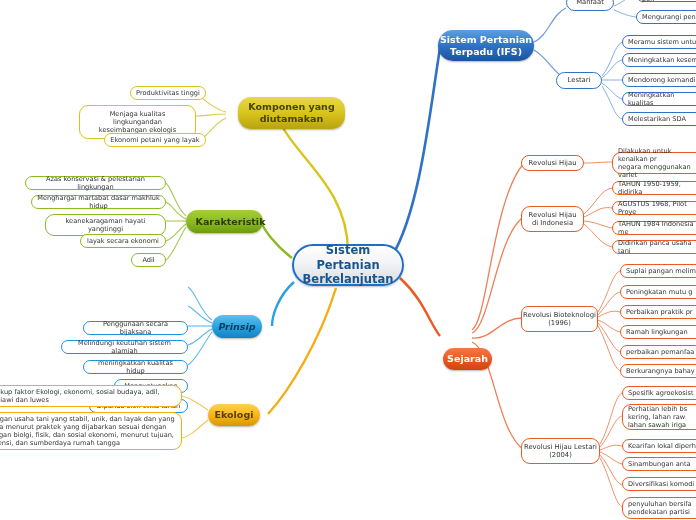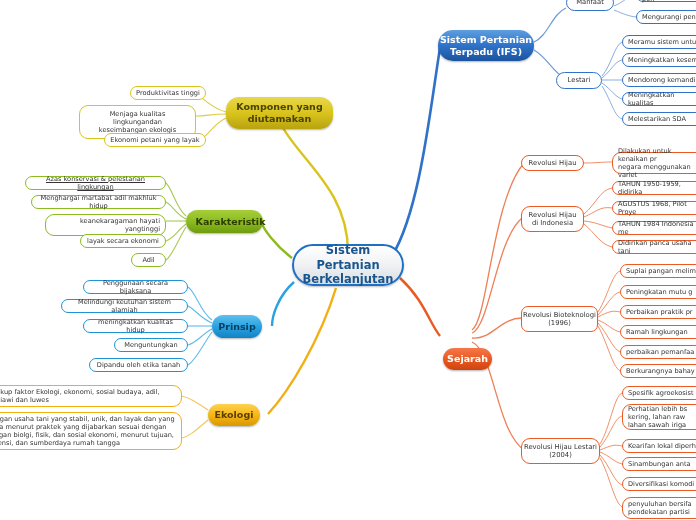--- a/index.html
+++ b/index.html
@@ -16,32 +16,32 @@
   .central{border:2px solid #1f6fc4;border-radius:22px;
            background:linear-gradient(180deg,#ffffff 0%,#f2f3f5 45%,#d9dde2 100%);
            color:#18558f;font-weight:bold;font-size:11.5px;
            box-shadow:0 1px 2px rgba(0,0,0,.25);}
 
   
   .branch{color:#ffffff;font-weight:bold;font-size:9.5px;border-radius:13px;
           box-shadow:0 1px 2px rgba(0,0,0,.3);}
   .br-yellow{background:linear-gradient(180deg,#e8d84a 0%,#d9c41d 50%,#b8a310 100%);color:#4b4300;}
   .br-green {background:linear-gradient(180deg,#a6ce39 0%,#8cbb21 50%,#6f9c0d 100%);color:#2d3d00;padding-left:12px;}
-  .br-blue  {background:linear-gradient(180deg,#5fc0ef 0%,#2aa2e0 50%,#1183c4 100%);color:#06405f;}
+  .br-blue  {background:linear-gradient(180deg,#5fc0ef 0%,#2aa2e0 50%,#1183c4 100%);color:#06405f;font-style:italic;}
   .br-gold  {background:linear-gradient(180deg,#fdd14f 0%,#f7b715 50%,#d89700 100%);color:#5a3e00;}
   .br-dblue {background:linear-gradient(180deg,#5e9fe0 0%,#2f72c8 50%,#1b539e 100%);color:#ffffff;
              border-radius:15px;font-size:9.5px;}
   .br-orange{background:linear-gradient(180deg,#f5784a 0%,#ea5a22 50%,#cf440f 100%);color:#ffffff;margin-top:22px;}
 
   
   .leaf{background:#ffffff;border:1.4px solid #cccccc;border-radius:9px;
         font-size:6.6px;color:#333333;padding:2px 5px;}
   .lf-yellow{border-color:#d9c41d;}
   .lf-green {border-color:#8cbb21;}
-  .lf-blue  {border-color:#1f93d6;}
+  .lf-blue  {border-color:#1f93d6;margin-top:41px;}
   .lf-gold  {border-color:#f2ae12;}
   .lf-dblue {border-color:#2f72c8;border-width:1.6px;}
   .lf-orange{border-color:#ea5a22;border-width:1.6px;}
 
   .sub{background:#ffffff;border:1.6px solid #2f72c8;border-radius:9px;
        font-size:6.8px;color:#333;}
   .sub-orange{border-color:#ea5a22;}
   .leaf.lead{justify-content:flex-start;text-align:left;}
 </style>
 </head>
@@ -143,33 +143,33 @@
         <path d="M600,452 C610,456 614,462 622,464"></path>
         <path d="M600,455 C610,466 614,482 622,485"></path>
         <path d="M600,458 C610,476 614,502 622,507"></path>
       </g>
     </g>
   </svg>
 
   <div class="node central" style="left:292px;top:244px;width:112px;height:42px;">Sistem Pertanian
 Berkelanjutan</div>
 
-  <div class="node branch br-yellow" style="left:226px;top:97px;width:107px;height:32px;">Komponen yang
+  <div class="node branch br-yellow" style="left:238px;top:97px;width:107px;height:32px;">Komponen yang
 diutamakan</div>
 
   <div class="node leaf lf-yellow" style="left:130px;top:86px;width:76px;height:14px;">Produktivitas tinggi</div>
   <div class="node leaf lf-yellow" style="left:79px;top:105px;width:117px;height:34px;">Menjaga kualitas lingkungandan
 keseimbangan ekologis</div>
   <div class="node leaf lf-yellow" style="left:104px;top:133px;width:102px;height:14px;">Ekonomi petani yang layak</div>
 
   <div class="node branch br-green" style="left:186px;top:210px;width:77px;height:23px;">Karakteristik</div>
 
-  <div class="node leaf lf-green" style="left:25px;top:176px;width:141px;height:14px;text-decoration:underline;">Azas konservasi &amp; pelestarian lingkungan</div>
-  <div class="node leaf lf-green" style="left:31px;top:195px;width:135px;height:14px;">Menghargai martabat adil makhluk hidup</div>
-  <div class="node leaf lf-green" style="left:45px;top:214px;width:121px;height:22px;text-align:right;">keanekaragaman hayati yangtinggi</div>
+  <div class="node leaf lf-green" style="left:25px;top:176px;width:141px;height:14px;">Azas konservasi &amp; pelestarian lingkungan</div>
+  <div class="node leaf lf-green" style="left:31px;top:195px;width:135px;height:14px;">Menghargai martabat dasar makhluk hidup</div>
+  <div class="node leaf lf-green" style="left:45px;top:214px;width:121px;height:22px;">keanekaragaman hayati yangtinggi</div>
   <div class="node leaf lf-green" style="left:80px;top:234px;width:86px;height:14px;text-align:right;">layak secara ekonomi</div>
   <div class="node leaf lf-green" style="left:131px;top:253px;width:35px;height:14px;">Adil</div>
 
   <div class="node branch br-blue" style="left:212px;top:315px;width:50px;height:23px;">Prinsip</div>
 
   <div class="node leaf lf-blue" style="left:83px;top:280px;width:105px;height:14px;">Penggunaan secara bijaksana</div>
   <div class="node leaf lf-blue" style="left:61px;top:299px;width:127px;height:14px;">Melindungi keutuhan sistem alamiah</div>
   <div class="node leaf lf-blue" style="left:83px;top:319px;width:105px;height:14px;">meningkatkan kualitas hidup</div>
   <div class="node leaf lf-blue" style="left:114px;top:338px;width:74px;height:14px;">Menguntungkan</div>
   <div class="node leaf lf-blue" style="left:89px;top:358px;width:99px;height:14px;">Dipandu oleh etika tanah</div>

